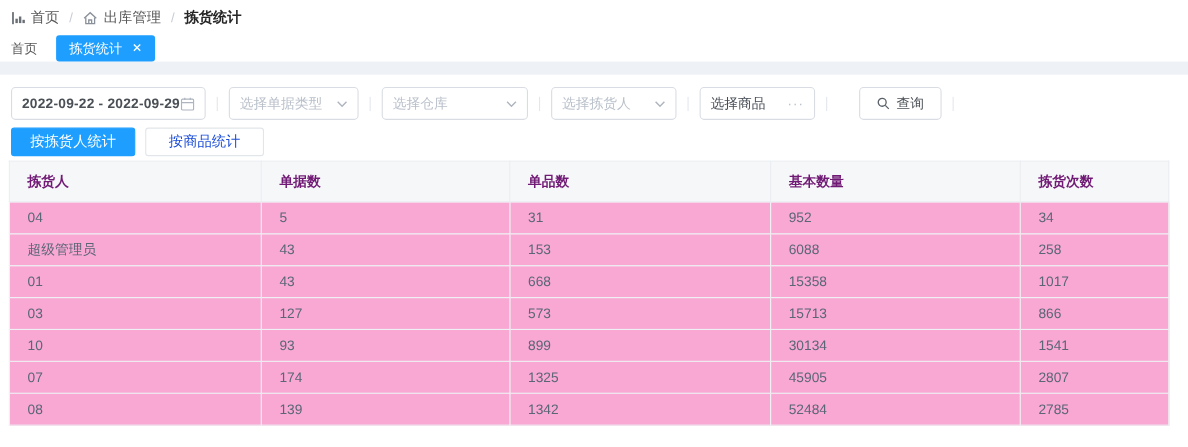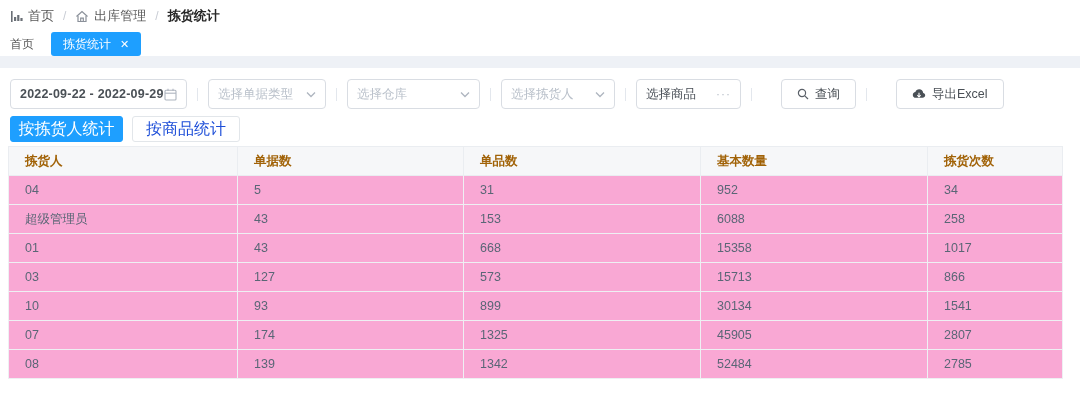--- a/index.html
+++ b/index.html
@@ -35,30 +35,30 @@
   .sel-1 { width:118px; } .sel-2 { width:133px; } .sel-3 { width:114px; }
   .product-box { width:105px; color:#474d55; font-weight:400; }
   .suffix-icon { color:#aeb5bf; display:flex; align-items:center; }
   .ellipsis-suffix { color:#b9c0ca; font-size:12px; letter-spacing:1px; }
   .btn { height:30px; border:1px solid #d9dde3; border-radius:4px; background:#fff;
     display:flex; align-items:center; gap:6px; padding:0 15px; font-size:12.5px;
     color:#4a5056; cursor:pointer;margin-left:19px; }
 
   
   .toggle-row { display:flex; gap:9px; padding-left:10px; margin-top:10px; }
-  .tg-btn { height:26px; border-radius:3px; font-size:16px; display:flex;
+  .tg-btn { height:26px; border-radius:3px; font-size:13px; display:flex;
     align-items:center; justify-content:center; cursor:pointer; }
   .tg-active { width:113px; background:var(--accent); color:#fff; border:1px solid var(--accent); }
   .tg-plain { width:108px; background:#fff; color:#1d4ed8; border:1px solid #e2e6ea; }
 
   
   .table-wrap { margin:4px 17px 0 8px; }
   table { width:100%; border-collapse:collapse; table-layout:fixed; }
-  th { height:29px; background:#f6f7f9; border:1px solid #eaedf1; font-size:12.5px;
-    color:#a16207; font-weight:bold; text-align:left; padding:0 8px 0 16px; }
+  th { height:37px; background:#f6f7f9; border:1px solid #eaedf1; font-size:12.5px;
+    color:#701a75; font-weight:bold; text-align:left; padding:0 8px 0 16px; }
   td { height:29px; border:1px solid #eef0f3; font-size:12.5px; color:#5a6676;
     padding:0 8px 0 16px; background:#f9a8d4; }
 </style>
 </head>
 <body>
 
 <div class="crumb-bar">
   <span class="crumb-item">
     <span class="crumb-icon">
       <svg width="13" height="13" viewBox="0 0 13 13">
@@ -153,32 +153,20 @@
       <span style="display:flex;">
         <svg width="12" height="12" viewBox="0 0 12 12" fill="none" stroke="#5a6068" stroke-width="1.2">
             <circle cx="5" cy="5" r="3.6"></circle>
             <line x1="7.8" y1="7.8" x2="11" y2="11"></line>
           </svg>
       </span>
       <span>查询</span>
     </button>
     <div class="f-divider"></div>
 
-    <button class="btn">
-      <span style="display:flex;">
-        <svg width="14" height="12" viewBox="0 0 14 12">
-            <path fill="#4a5056" d="M11.2 5.1 C11.1 3 9.4 1.3 7.2 1.3 C5.4 1.3 3.9 2.4 3.4 4 C1.9 4.2 0.8 5.4 0.8 6.9 C0.8 8.5 2.1 9.8 3.7 9.8 H10.6 C12 9.8 13.2 8.7 13.2 7.3 C13.2 6.2 12.3 5.3 11.2 5.1 Z"></path>
-            <g stroke="#fff" stroke-width="1.1" fill="none">
-              <line x1="7" y1="4.8" x2="7" y2="8.6"></line>
-              <path d="M5.4 7.2 L7 8.9 L8.6 7.2"></path>
-            </g>
-          </svg>
-      </span>
-      <span>导出Excel</span>
-    </button>
   </div>
 
   <div class="toggle-row">
     <div class="tg-btn tg-active">按拣货人统计</div>
     <div class="tg-btn tg-plain">按商品统计</div>
   </div>
 
   <div class="table-wrap">
     <table>
       <colgroup>

